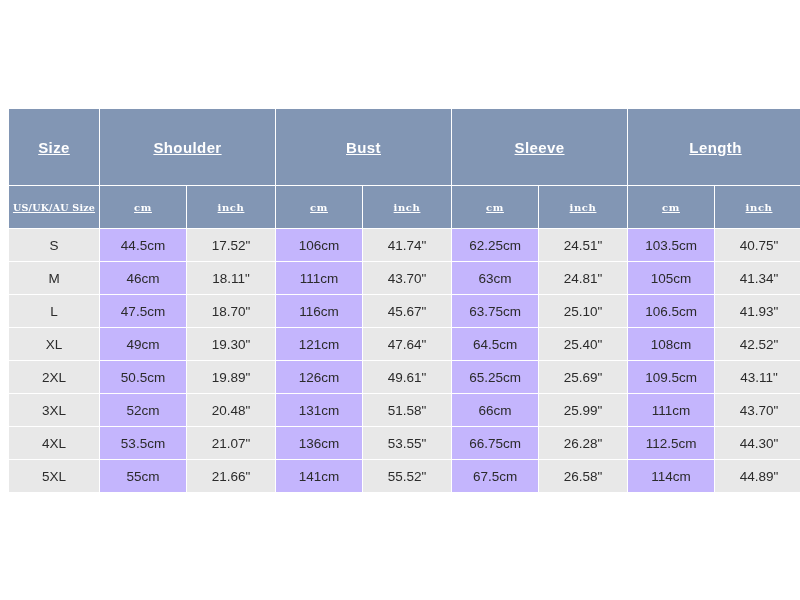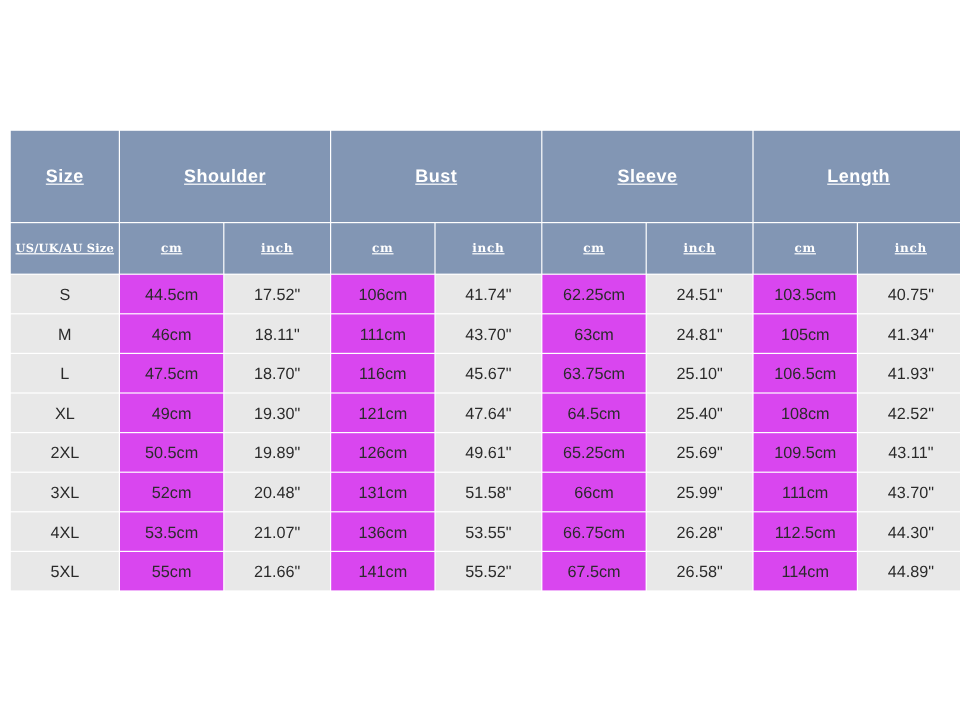--- a/index.html
+++ b/index.html
@@ -67,21 +67,21 @@
     font-size: 13.5px;
     color: #2b2b2b;
     padding: 0;
   }
 
   td.cell-light {
     background: #e8e8e8;
   }
 
   td.cell-dark {
-    background: #d946ef;
+    background: #c4b5fd;
     margin-top: 12px;
   }
 
   
   col.c-size   { width: 90px; }
   col.c-cm     { width: 86px; }
   col.c-inch   { width: 88px; }
 </style>
 </head>
 <body>

